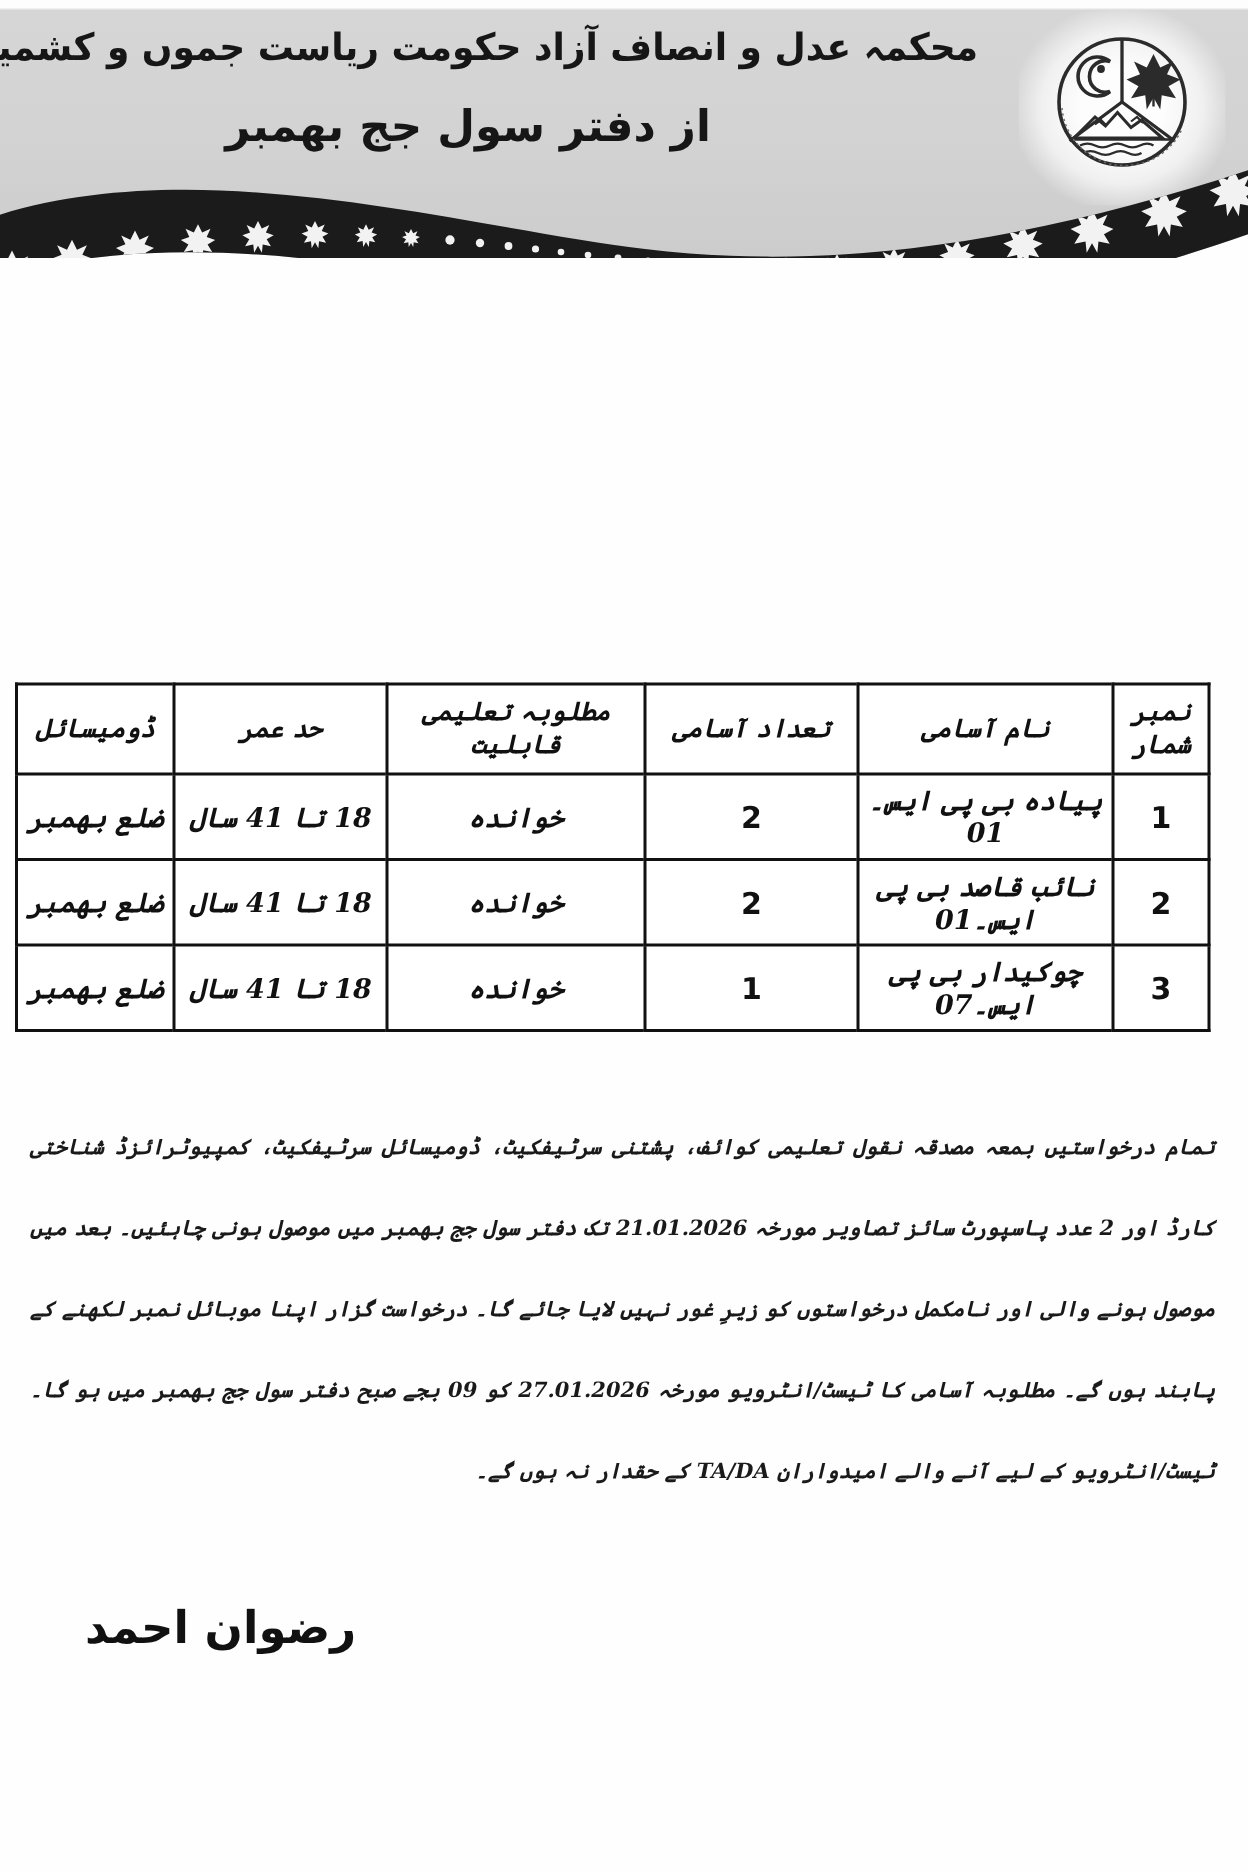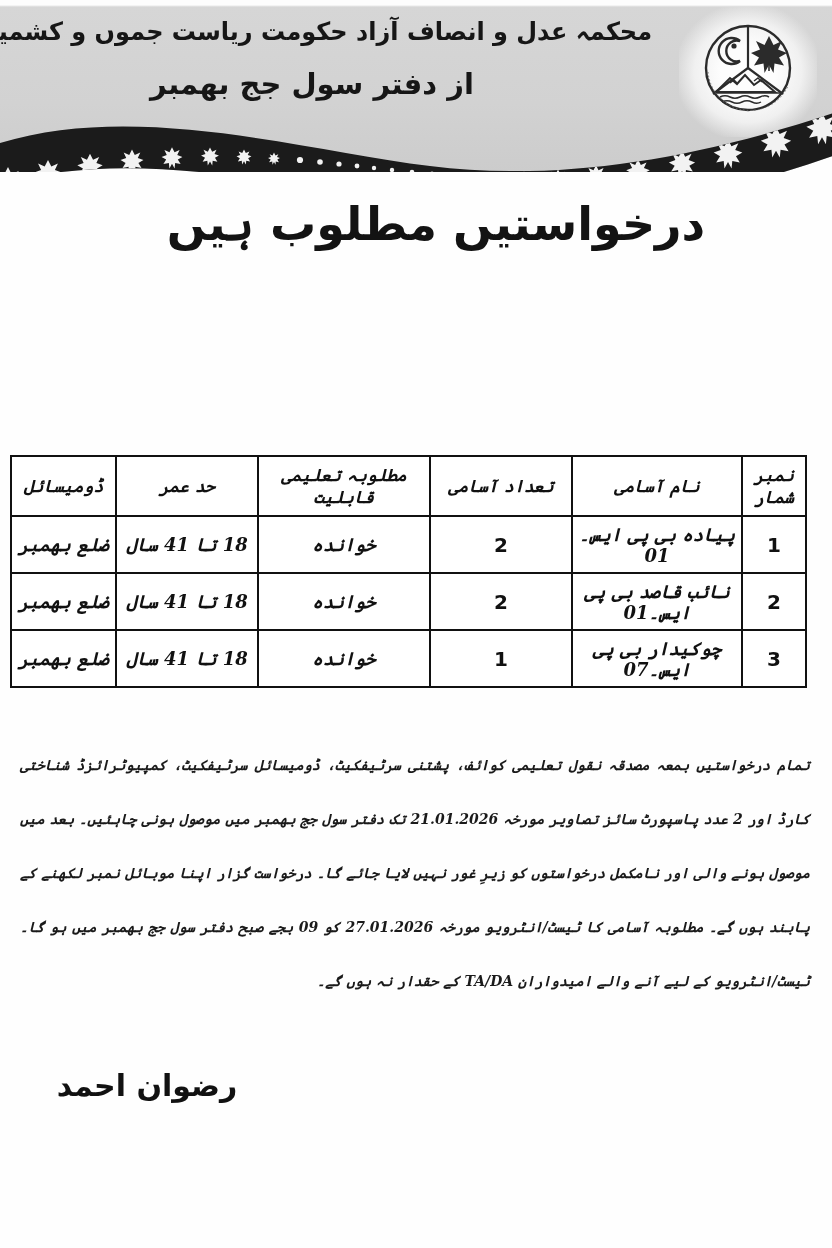--- a/index.html
+++ b/index.html
@@ -344,21 +344,20 @@
             <path d="M0 -11 l3.6 7.2 l7.2 -3.3 l-3.3 7 l7.4 2.8 l-6.6 3.7 l4 6.6 l-7.8 -1.6 l-0.8 7.8 l-3.7 -6.6 l-3.7 6.6 l-0.8 -7.8 l-7.8 1.6 l4 -6.6 l-6.6 -3.7 l7.4 -2.8 l-3.3 -7 l7.2 3.3 z"></path>
           </g>
           <g transform="translate(822,124) scale(1.05)">
             <path d="M0 -11 l3.6 7.2 l7.2 -3.3 l-3.3 7 l7.4 2.8 l-6.6 3.7 l4 6.6 l-7.8 -1.6 l-0.8 7.8 l-3.7 -6.6 l-3.7 6.6 l-0.8 -7.8 l-7.8 1.6 l4 -6.6 l-6.6 -3.7 l7.4 -2.8 l-3.3 -7 l7.2 3.3 z"></path>
           </g>
         </g>
       </svg>
     </div>
   </div>
 
-  <div class="main-title">درخواستیں مطلوب ہیں</div>
 
 
   <table class="job-table">
     <thead>
       <tr>
         <th class="col-sr">نمبر شمار</th>
         <th class="col-name">نام آسامی</th>
         <th class="col-count">تعداد آسامی</th>
         <th class="col-edu">مطلوبہ تعلیمی قابلیت</th>
         <th class="col-age">حد عمر</th>

